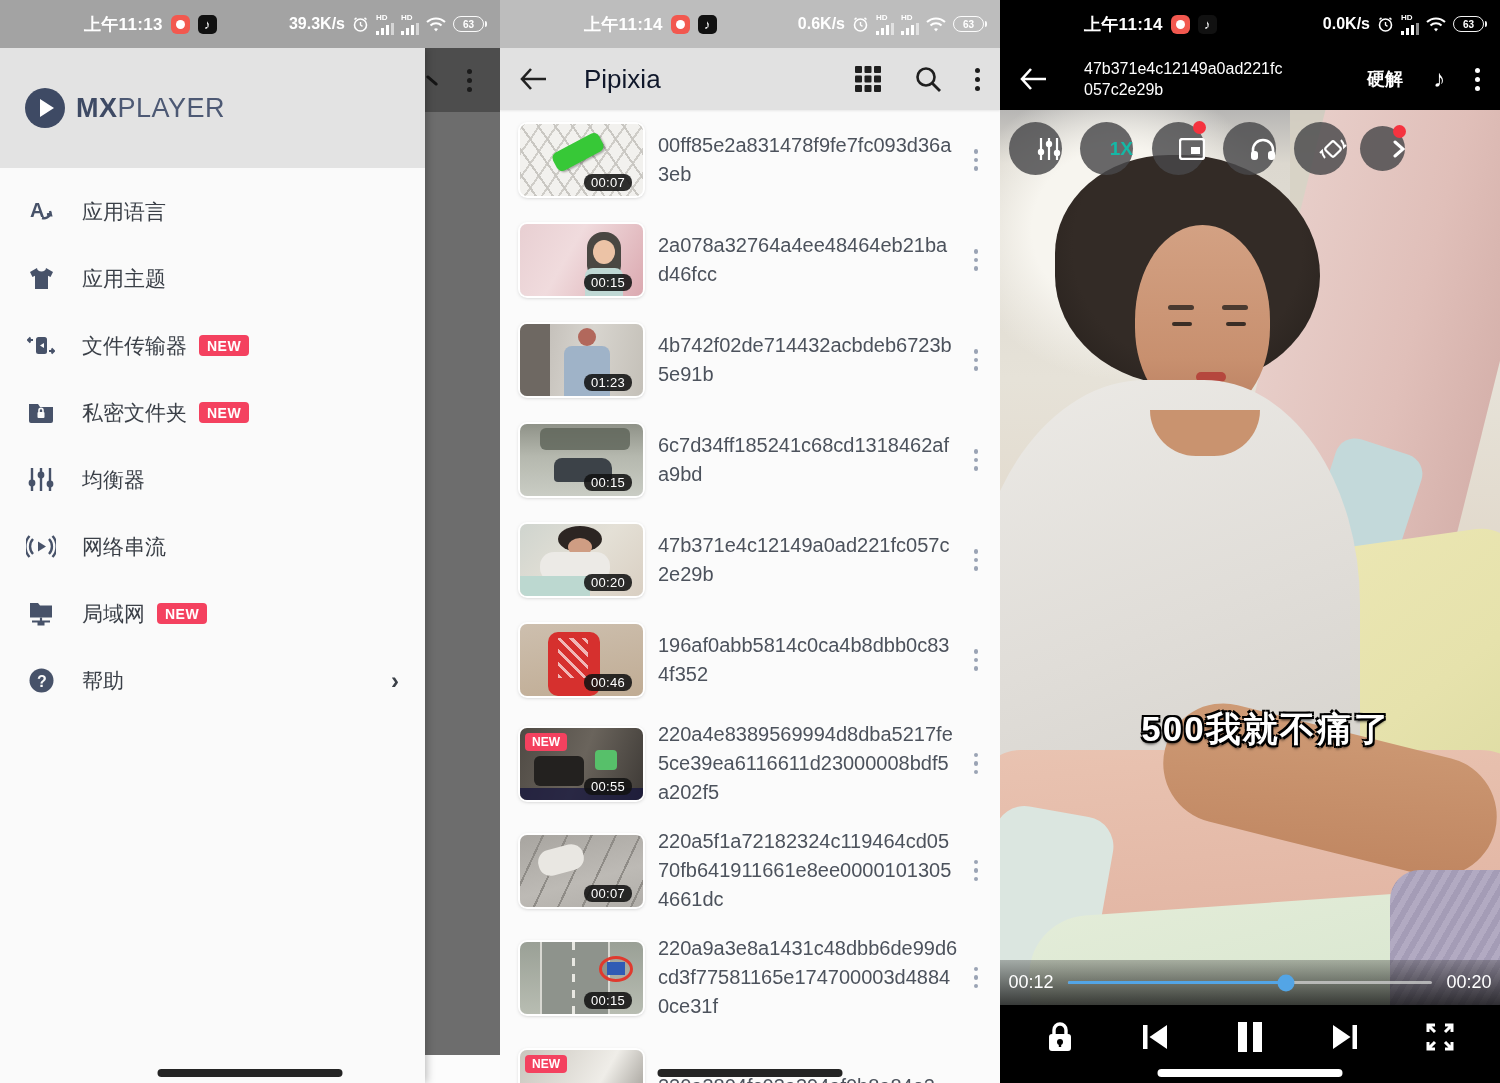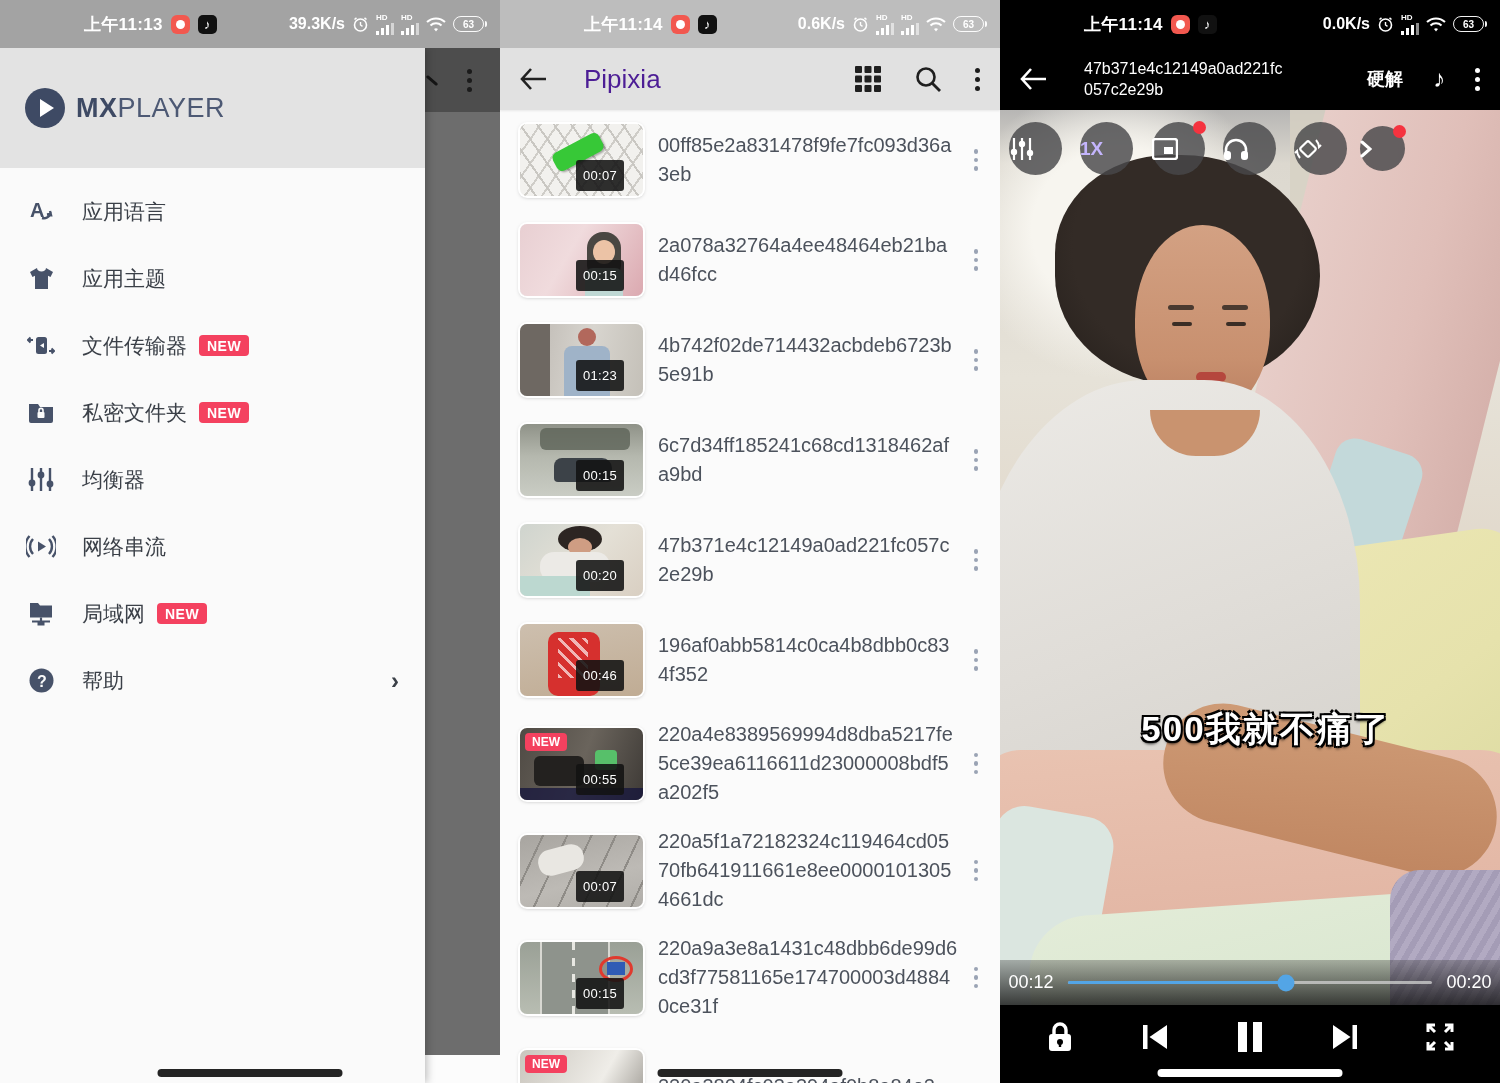--- a/index.html
+++ b/index.html
@@ -63,28 +63,28 @@
   .di-icon { width:30px; height:30px; margin-right:26px; display:flex; align-items:center; justify-content:center; }
   .di-icon svg { display:block; }
   .di-label { font-size:21px; color:#3b4048; }
   .badge-new { background:#f4415f; color:#fff; font-size:14px; font-weight:700; letter-spacing:.5px;
                border-radius:4px; padding:3px 8px 2px; margin-left:12px; }
   .di-chevron { margin-left:auto; color:#3b4048; font-size:24px; font-weight:700; }
 
   
   .mid-header { height:62px; background:#e1e1e1; display:flex; align-items:center; padding:0 20px;
                 box-shadow:0 1px 2px rgba(0,0,0,.08); position:relative; z-index:5; }
-  .mid-title { font-size:26px; color:#4c1d95; margin-left:38px; }
+  .mid-title { font-size:26px; color:#0f172a; margin-left:38px; }
   .mid-actions { margin-left:auto; display:flex; align-items:center; gap:34px; }
   .file-list { position:relative; }
   .file-row { display:flex; align-items:center; min-height:100px; padding:10px 0; }
   .thumb { position:relative; width:123px; height:72px; margin-left:20px; flex:0 0 auto;
            border-radius:7px; overflow:hidden; box-shadow:0 0 0 2px #fff, 0 1px 4px rgba(0,0,0,.35); }
-  .duration { position:absolute; right:19px; bottom:5px; background:rgba(18,18,18,.88); color:#fff;
-              font-size:13px; padding:8px 7px; border-radius:3px; letter-spacing:.3px; }
+  .duration { position:absolute; right:11px; bottom:5px; background:rgba(18,18,18,.88); color:#fff;
+              font-size:13px; padding:1px 7px; border-radius:8px; letter-spacing:.3px; }
   .thumb-new { position:absolute; left:5px; top:5px; background:#f4415f; color:#fff; font-size:12px;
                font-weight:700; padding:2px 7px; border-radius:4px; }
   .file-name { width:300px; margin-left:15px; font-size:20px; line-height:29px; color:#4c525c;
                word-break:break-all; }
   .row-dots { margin-left:auto; margin-right:22px; }
 
   
   .t1 { background:#f2f1ee; }
   .t1 .grid { position:absolute; inset:0;
     background:repeating-linear-gradient(55deg, transparent 0 12px, #c9c7c2 12px 14px),
@@ -172,21 +172,21 @@
             background:linear-gradient(175deg,#e9c3b1 0%,#e3b7a5 55%,#dcae9c 100%); border-radius:40px 60px 0 0; }
   .vs-mint { position:absolute; left:30px; top:790px; width:560px; height:160px; border-radius:60px 80px 0 0;
             background:linear-gradient(170deg,#e3ecd8 0%,#d4e4cc 100%); transform:rotate(-4deg); }
   .vs-lavender { position:absolute; right:-30px; top:760px; width:140px; height:200px; border-radius:30px;
             background:repeating-linear-gradient(120deg,#b2aac2 0 6px,#a49cb6 6px 12px); }
   .vs-paleblue { position:absolute; left:-20px; top:700px; width:120px; height:220px; border-radius:30px;
             background:#dbe6e0; transform:rotate(10deg); }
 
   .quick-controls { position:absolute; left:0; top:120px; width:500px; z-index:15; }
   .qc-btn { position:absolute; border-radius:50%; background:rgba(72,72,74,.82);
-            display:flex; align-items:center; justify-content:flex-start; color:#c4b5fd; }
+            display:flex; align-items:center; justify-content:flex-end; color:#14b8a6; }
   .qc-52 { width:53px; height:53px; }
   .qc-44 { width:45px; height:45px; }
   .qc-dot { position:absolute; right:-1px; top:-1px; width:13px; height:13px; border-radius:50%; background:#f5333f; }
   .qc-speed { font-size:19px; font-weight:700; }
 
   .subtitle-layer { position:absolute; left:0; top:706px; width:500px; text-align:center; z-index:14;padding-left:32px; }
   .subtitle-text { font-size:35px; font-weight:700; color:#fff; letter-spacing:2px;
      text-shadow:-2px -2px 0 #000, 2px -2px 0 #000, -2px 2px 0 #000, 2px 2px 0 #000, 0 3px 3px rgba(0,0,0,.8); }
 
   .seek-strip { position:absolute; left:0; top:960px; width:500px; height:45px; z-index:16;

